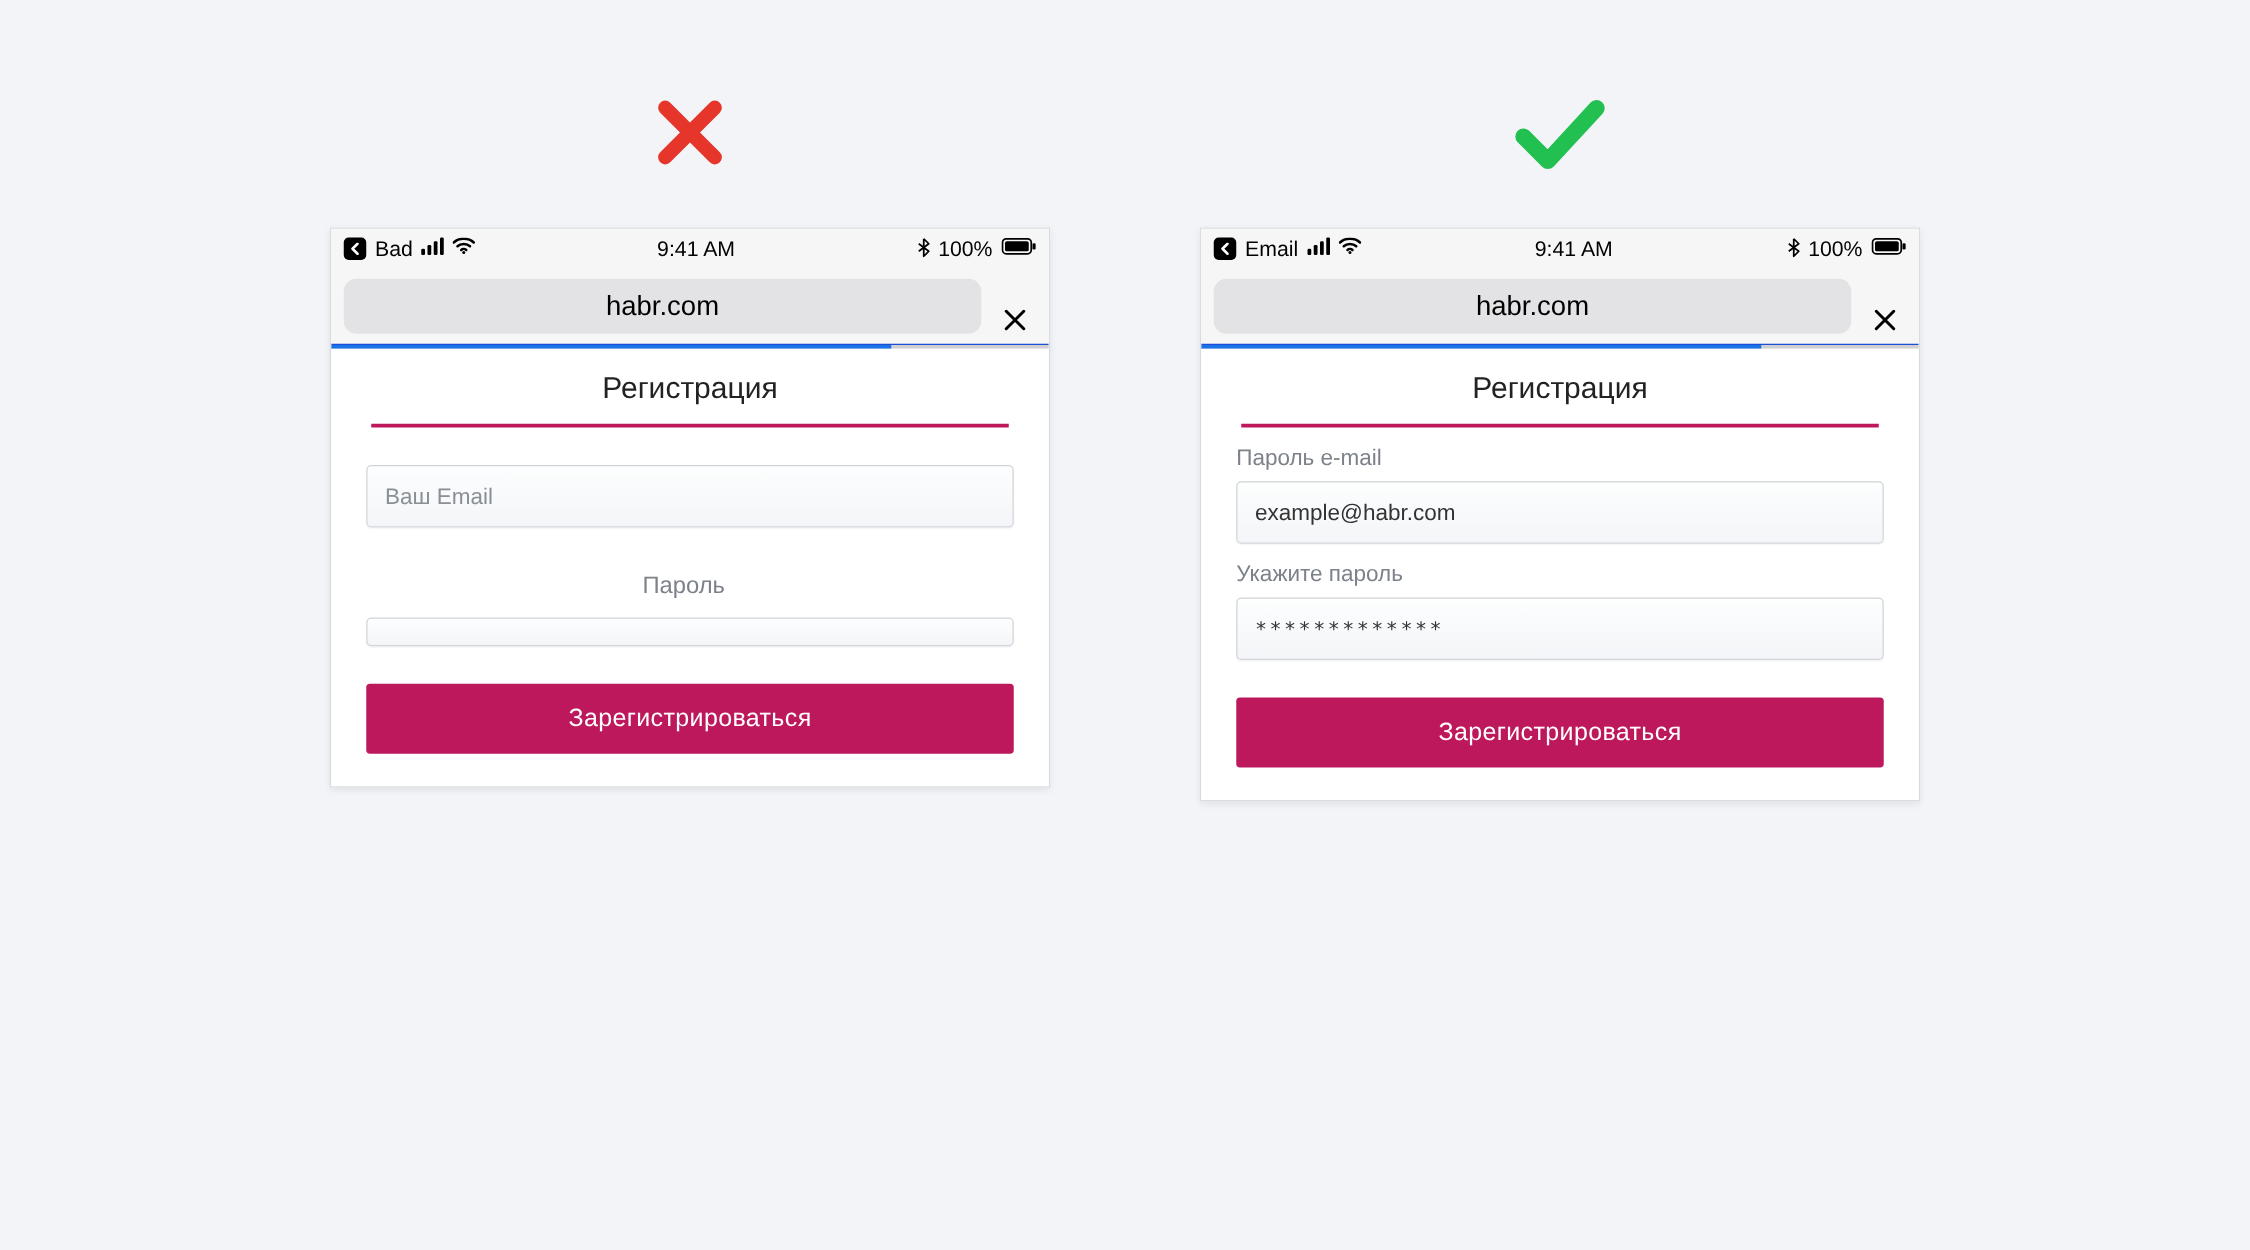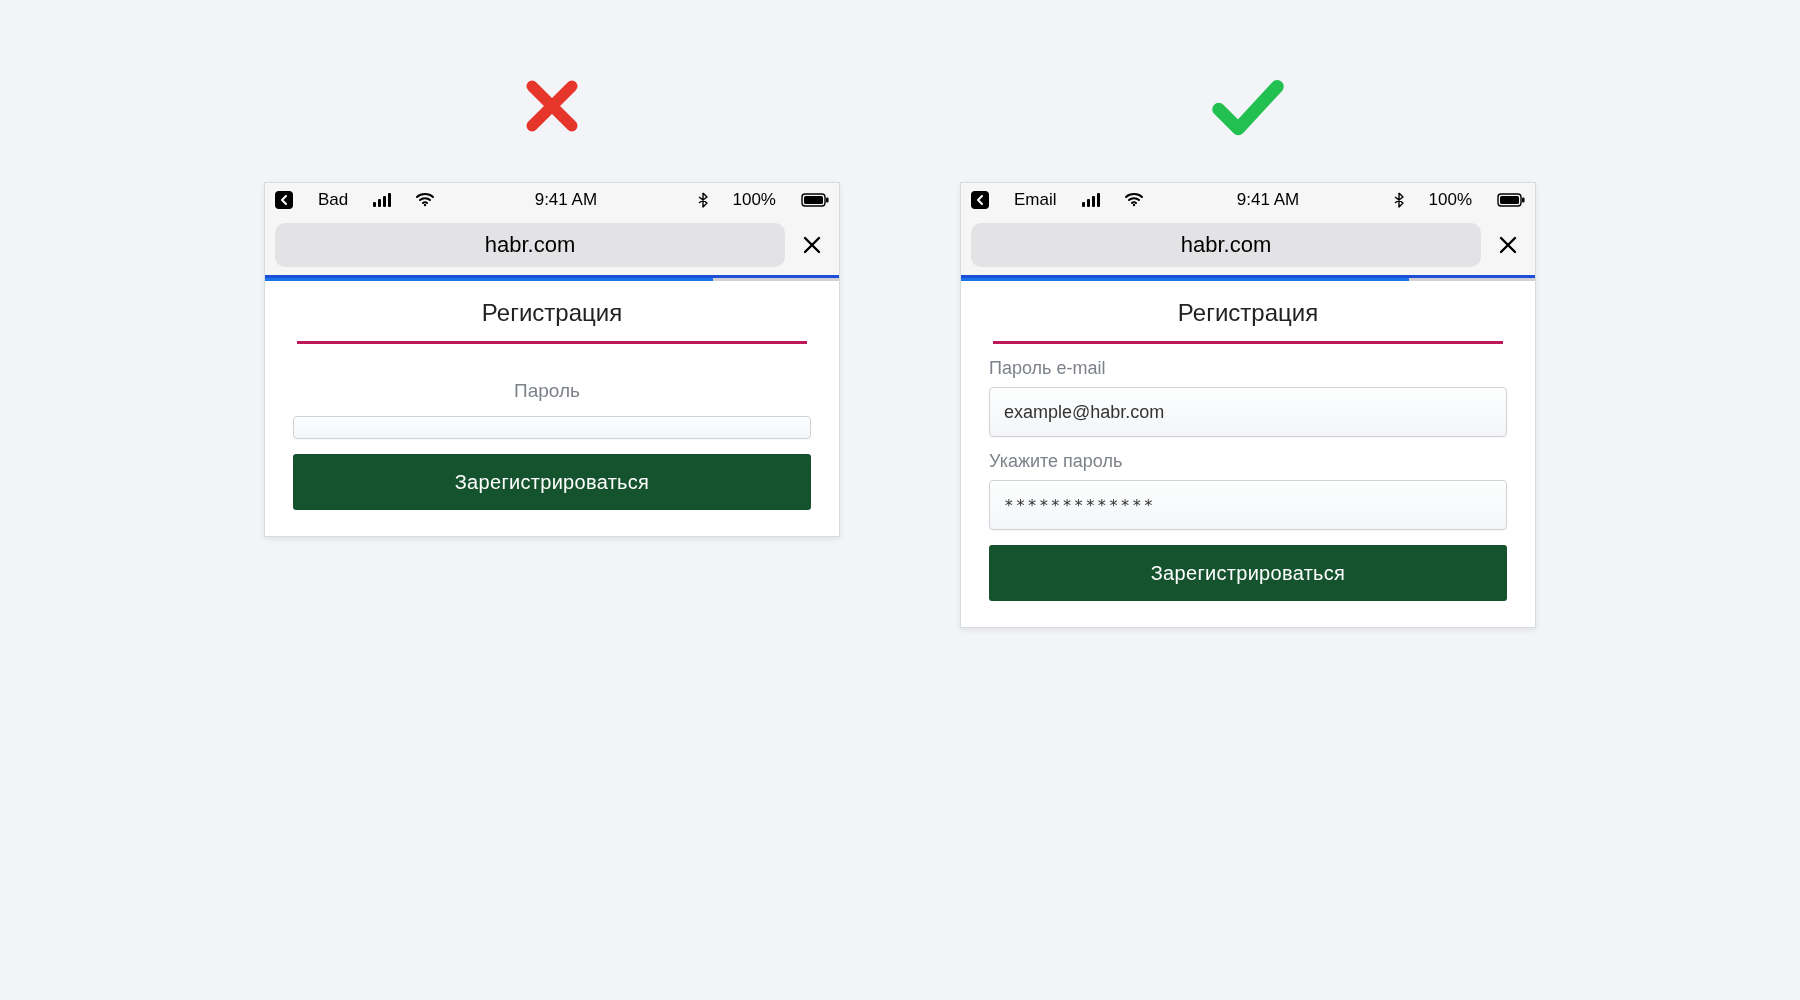--- a/index.html
+++ b/index.html
@@ -41,41 +41,41 @@
     height: 34px;
     background: #f6f6f7;
     display: flex;
     align-items: center;
     justify-content: space-between;
     padding: 0 10px;
     font-size: 17px;
     color: #000;
     font-weight: 500;
   }
-  .sb-left, .sb-right { display: flex; align-items: center; gap: 25px; }
+  .sb-left, .sb-right { display: flex; align-items: flex-start; gap: 7px; }
   .back-chiclet {
     width: 18px; height: 18px;
     background: #000;
     border-radius: 4px;
     display: flex; align-items: center; justify-content: center;
   }
   .back-chiclet svg { display: block; }
   .signal { display:flex; align-items:flex-end; gap:2px; }
   .signal span { width:3px; background:#000; display:block; border-radius:1px; }
   .signal span:nth-child(1){height:5px;}
   .signal span:nth-child(2){height:8px;}
   .signal span:nth-child(3){height:11px;}
   .signal span:nth-child(4){height:14px;}
   .wifi svg, .bt svg, .battery svg { display:block; }
   
   .addrrow {
     background: #f6f6f7;
     padding: 6px 10px 8px 10px;
-    border-bottom: 3px solid #1d4ed8;
-    display:flex; align-items:center; gap:10px;
+    border-bottom: 1px solid #1d4ed8;
+    display:flex; align-items:flex-end; gap:10px;
   }
   .addrfield {
     flex:1;
     background:#e3e3e5;
     border-radius:10px;
     height:44px;
     display:flex; align-items:center; justify-content:center;
     font-size:22px;
     color:#000;
   }
@@ -112,27 +112,27 @@
   .input::placeholder { color:#8a8f96; }
   .inline-row { display:flex; align-items:center; gap:14px; margin-top:36px;flex-direction:column; }
   .inline-label { color:#7d828a; font-size:19px; min-width:76px; }
   .inline-row .input { flex:1; }
   
   .field-group { margin-top:14px; }
   .over-label { color:#7d828a; font-size:18px; margin-bottom:8px; }
   .btn-primary {
     width:100%;
     height:56px;
-    background:#14532d;
+    background:#be185d;
     color:#fff;
     border:none;
     border-radius:3px;
     font-size:20px;
     letter-spacing:0.3px;
-    margin-top:15px;
+    margin-top:30px;
     cursor:pointer;
   }
   .pw-dots { letter-spacing:2px; font-family: monospace; font-size:16px; }
 </style>
 </head>
 <body>
 
 <div class="compare">
 
   <div class="column">
@@ -194,20 +194,21 @@
             </svg>
         </div>
       </div>
       <div class="progress-track">
           <div class="progress-bar"></div>
         </div>
 
       <div class="content">
         <div class="page-title">Регистрация</div>
         <div class="field-stack">
+          <input class="input" type="text" placeholder="Ваш Email" style="">
           <div class="inline-row">
             <span class="inline-label">Пароль</span>
             <input class="input" type="password" style="">
           </div>
         </div>
         <button class="btn-primary">Зарегистрироваться</button>
       </div>
     </div>
   </div>
 

